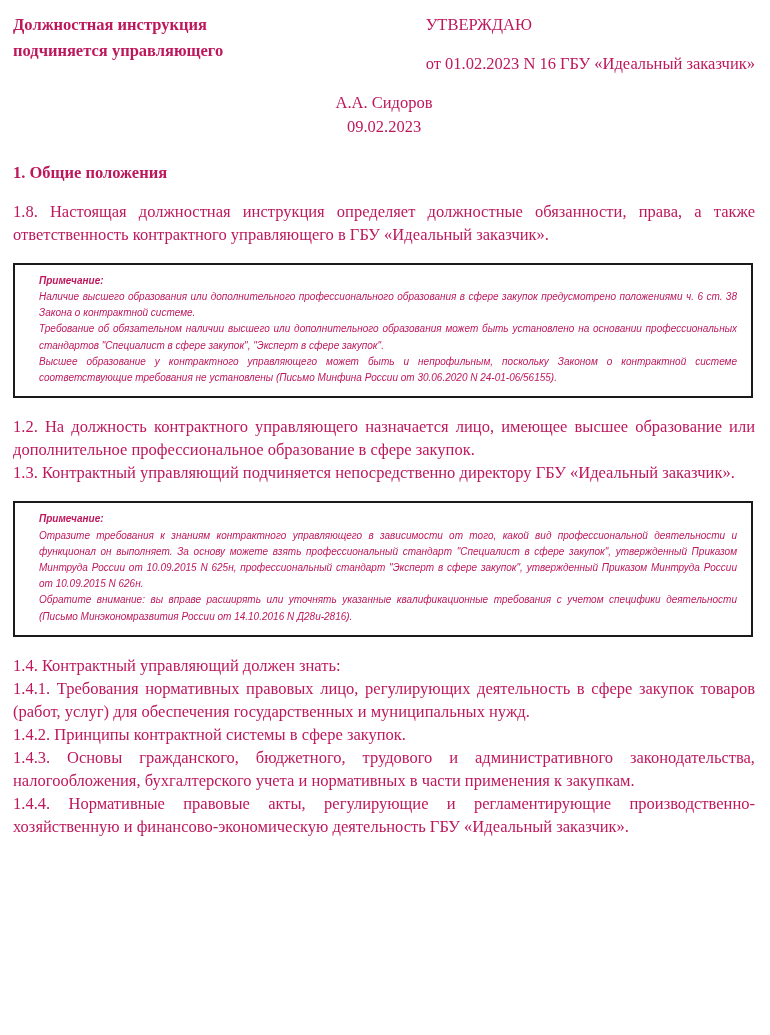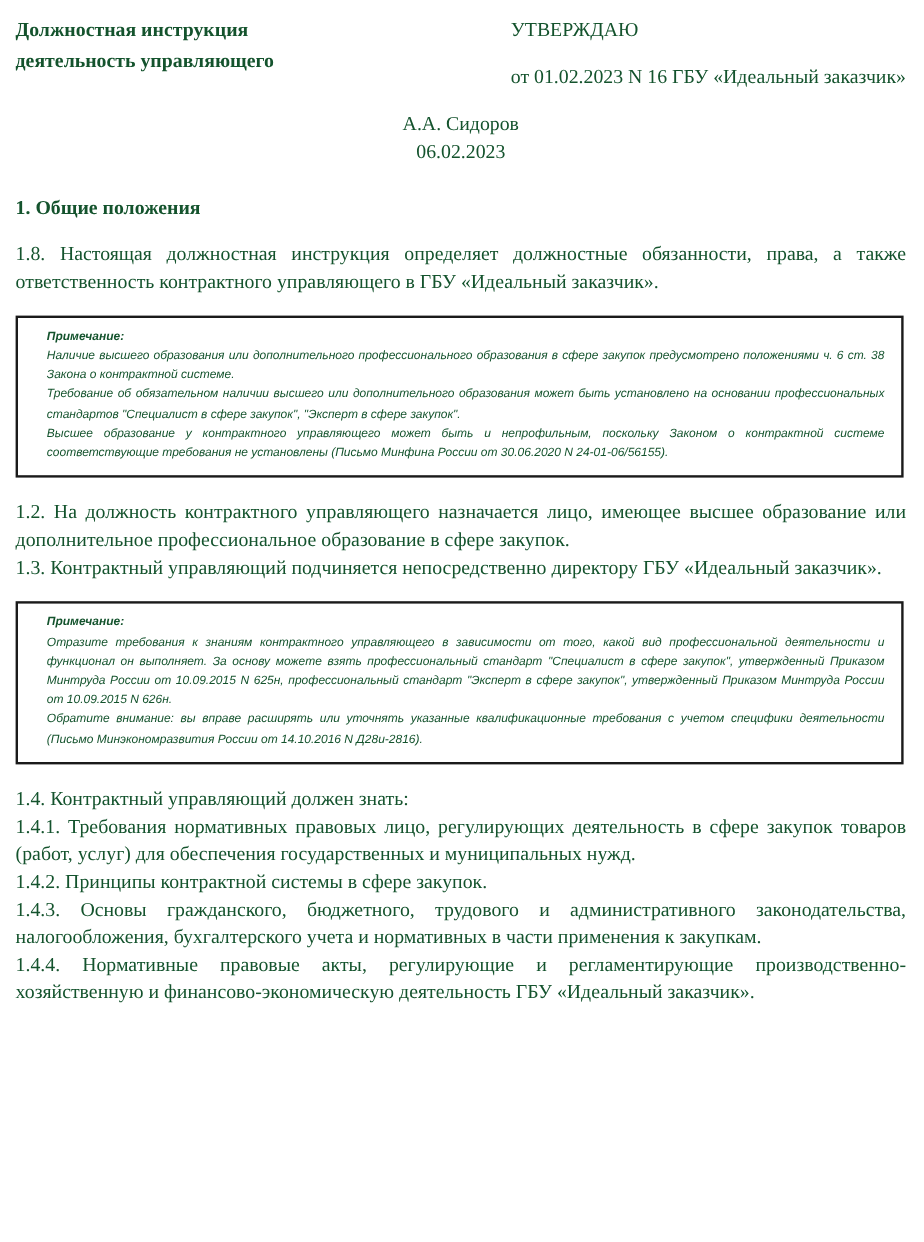--- a/index.html
+++ b/index.html
@@ -5,21 +5,21 @@
   html, body {
     margin: 0;
     padding: 0;
     background: #ffffff;
   }
   .page {
     width: 770px;
     height: 1035px;
     box-sizing: border-box;
     background: #ffffff;
-    color: #14532d;
+    color: #be185d;
     padding: 12px 15px 0 13px;
     font-family: "Liberation Serif", serif;
     font-size: 16.5px;
     line-height: 1.4;
     overflow: hidden;
   }
 
   
   .header {
     display: flex;
@@ -76,31 +76,31 @@
   }
 </style>
 </head>
 <body>
 
 <div class="page">
 
   <div class="header">
     <div class="doc-title">
       <div>Должностная инструкция</div>
-      <div>деятельность управляющего</div>
+      <div>подчиняется управляющего</div>
     </div>
     <div class="header-right">
       <div class="approve-label">УТВЕРЖДАЮ</div>
       <div class="order-line">от 01.02.2023 N 16 ГБУ «Идеальный заказчик»</div>
     </div>
   </div>
 
   <div class="signature-block">
     <div>А.А. Сидоров</div>
-    <div>06.02.2023</div>
+    <div>09.02.2023</div>
   </div>
 
   <div class="section-heading">1. Общие положения</div>
 
   <p class="para">1.8. Настоящая должностная инструкция определяет должностные обязанности, права, а также ответственность контрактного управляющего в ГБУ «Идеальный заказчик».</p>
 
   <div class="note-box">
     <div class="note-label">Примечание:</div>
     <p class="note-para">Наличие высшего образования или дополнительного профессионального образования в сфере закупок предусмотрено положениями ч. 6 ст. 38 Закона о контрактной системе.</p>
     <p class="note-para">Требование об обязательном наличии высшего или дополнительного образования может быть установлено на основании профессиональных стандартов "Специалист в сфере закупок", "Эксперт в сфере закупок".</p>

